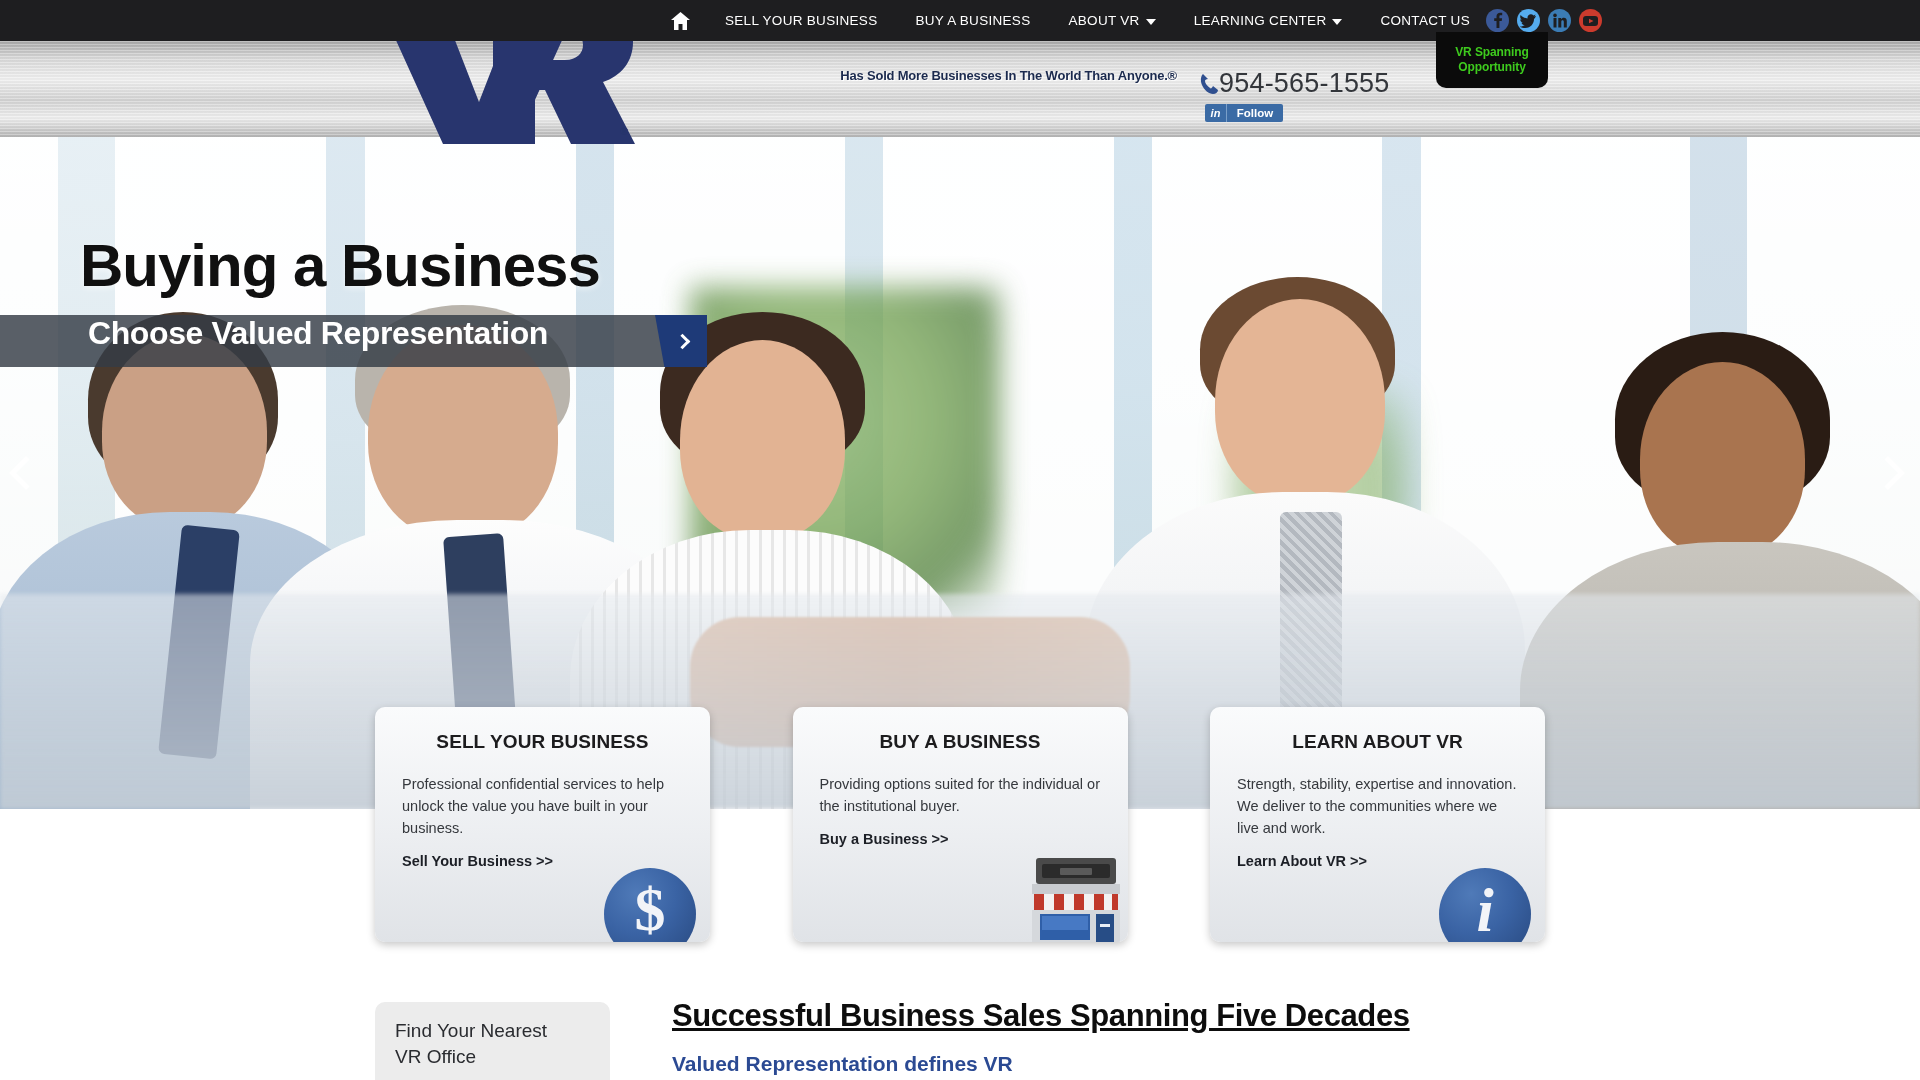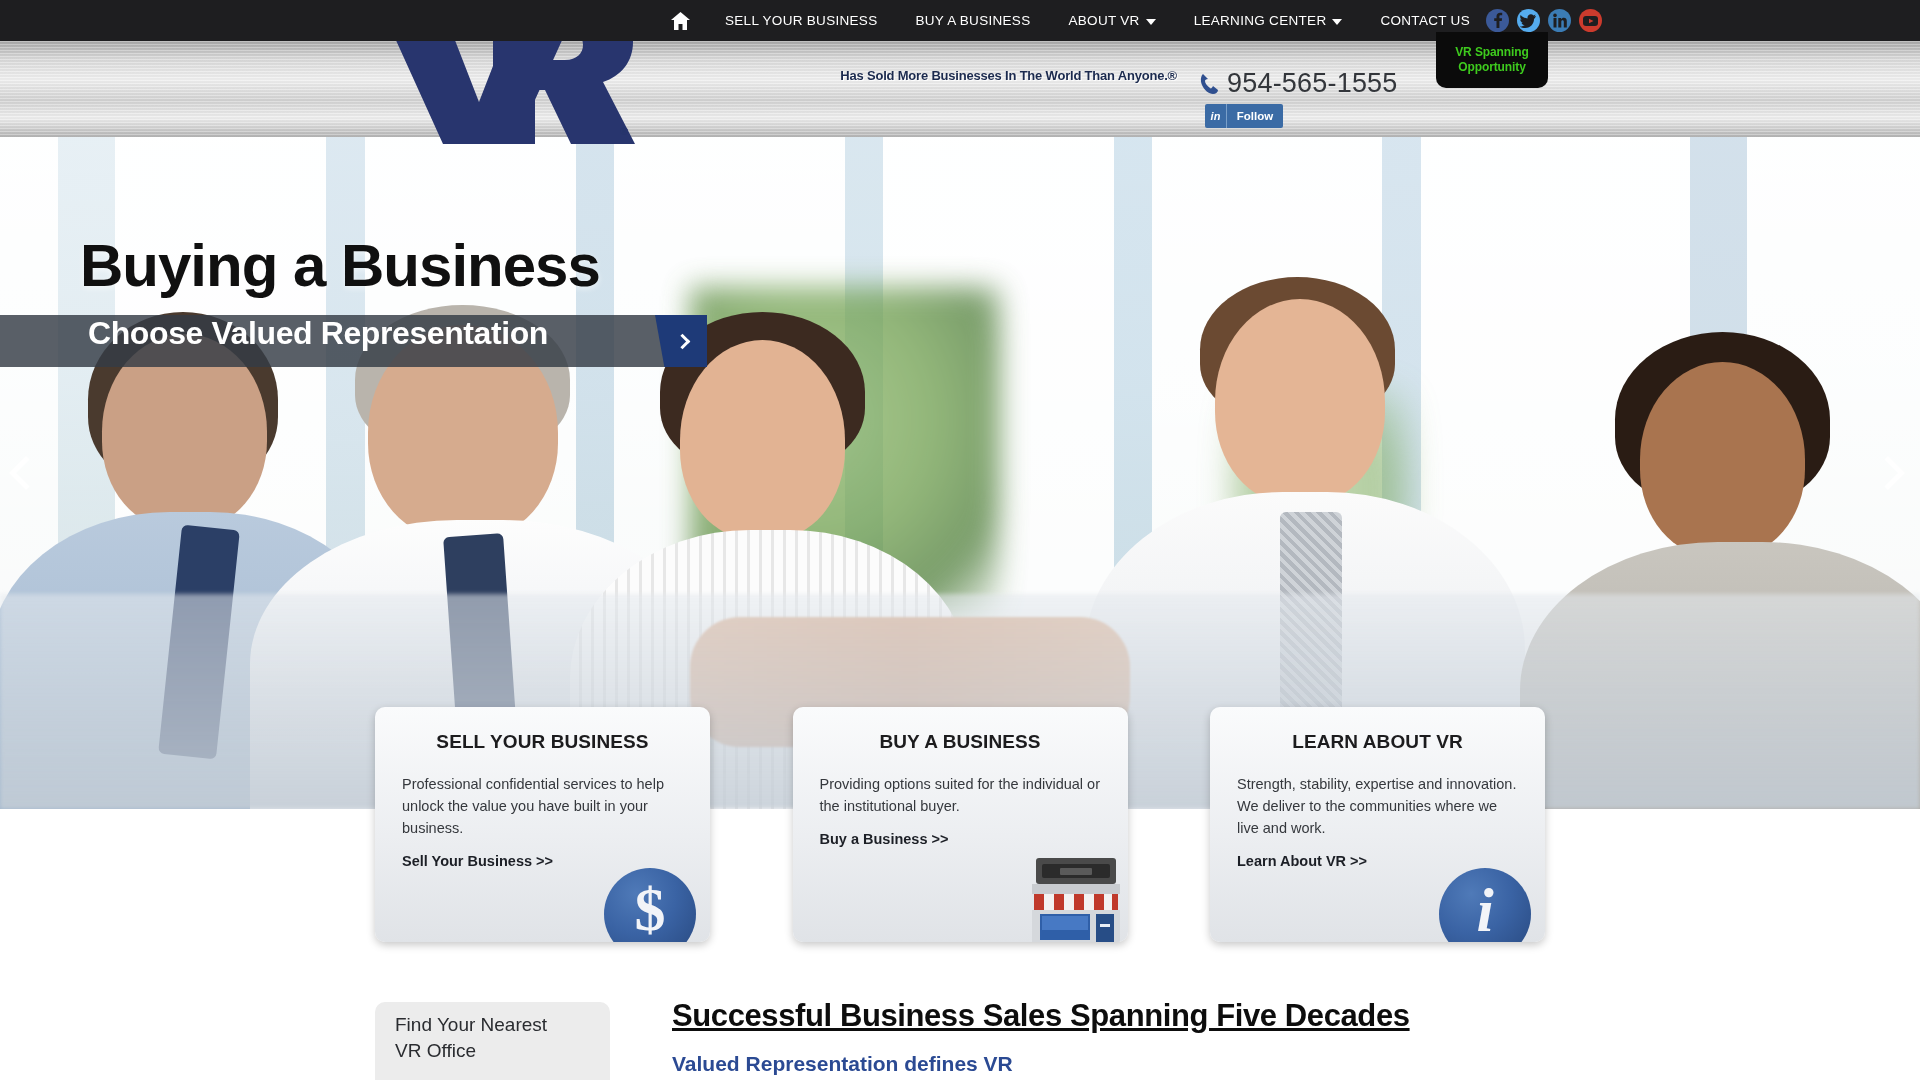--- a/index.html
+++ b/index.html
@@ -72,30 +72,30 @@
   }
   .tagline {
     position: absolute; left: 657px; top: 68px; width: 520px;
     text-align: right;
     font-size: 13px; font-weight: bold; color: #1b2a4e;
     text-shadow: 1px 1px 0 rgba(255,255,255,.9);
     font-family: "Liberation Sans Narrow", "Liberation Sans", sans-serif;
     letter-spacing: -0.2px;
   }
   .phone-wrap { position: absolute; left: 1200px; top: 68px; }
-  .phone-row { display: flex; align-items: center; gap: 8px; }
+  .phone-row { display: flex; align-items: center; }
   .phone-icon { width: 19px; height: 22px; display: block; }
   .phone-num {
     font-size: 27px; color: #33363b; letter-spacing: .2px;
     font-family: "Liberation Sans", sans-serif;
   }
   .li-follow {
     margin-top: 5px; margin-left: 5px; display: inline-flex; align-items: stretch;
     background: #3b6ba5; border-radius: 2px; overflow: hidden; cursor: pointer;
-    height: 24px; width: 78px;
+    height: 18px; width: 78px;
   }
   .li-follow .lf-ico {
     width: 22px; display: flex; align-items: center; justify-content: center;
     color: #fff; font-size: 11px; font-weight: bold; font-style: italic;
     border-right: 1px solid #7a9fc9;
   }
   .li-follow .lf-txt {
     flex: 1; display: flex; align-items: center; justify-content: center;
     color: #ffffff; font-size: 11.5px; font-weight: bold;
   }
@@ -230,21 +230,21 @@
   }
   .circ-ico.dollar { font-size: 62px; font-family: "Liberation Serif", serif; padding-bottom: 10px;}
   .circ-ico.info { font-size: 62px; font-style: italic; font-family: "Liberation Serif", serif; padding-bottom: 8px;}
   .shop-ico { position: absolute; right: 6px; bottom: 0; width: 92px; height: 86px; }
 
   
   .bottom { position: absolute; left: 0; top: 955px; width: 1920px; height: 125px; z-index: 20; background: #fff; }
   .findbox {
     position: absolute; left: 375px; top: 1002px; width: 235px; height: 78px;
     background: #ececec; border-radius: 10px 10px 0 0; z-index: 22;
-    padding: 10px 20px 0 20px;
+    padding: 16px 20px 0 20px;
   }
   .findbox span {
     display: block; font-size: 19px; line-height: 26px; color: #2a2c30;
   }
   .bsec { position: absolute; left: 672px; top: 998px; z-index: 22; }
   .bsec h2 {
     font-size: 31px; font-weight: bold; color: #0d0d0d; letter-spacing: -0.4px;
     font-family: "Liberation Sans Narrow", "Liberation Sans", sans-serif;
     text-decoration: underline;
   }

